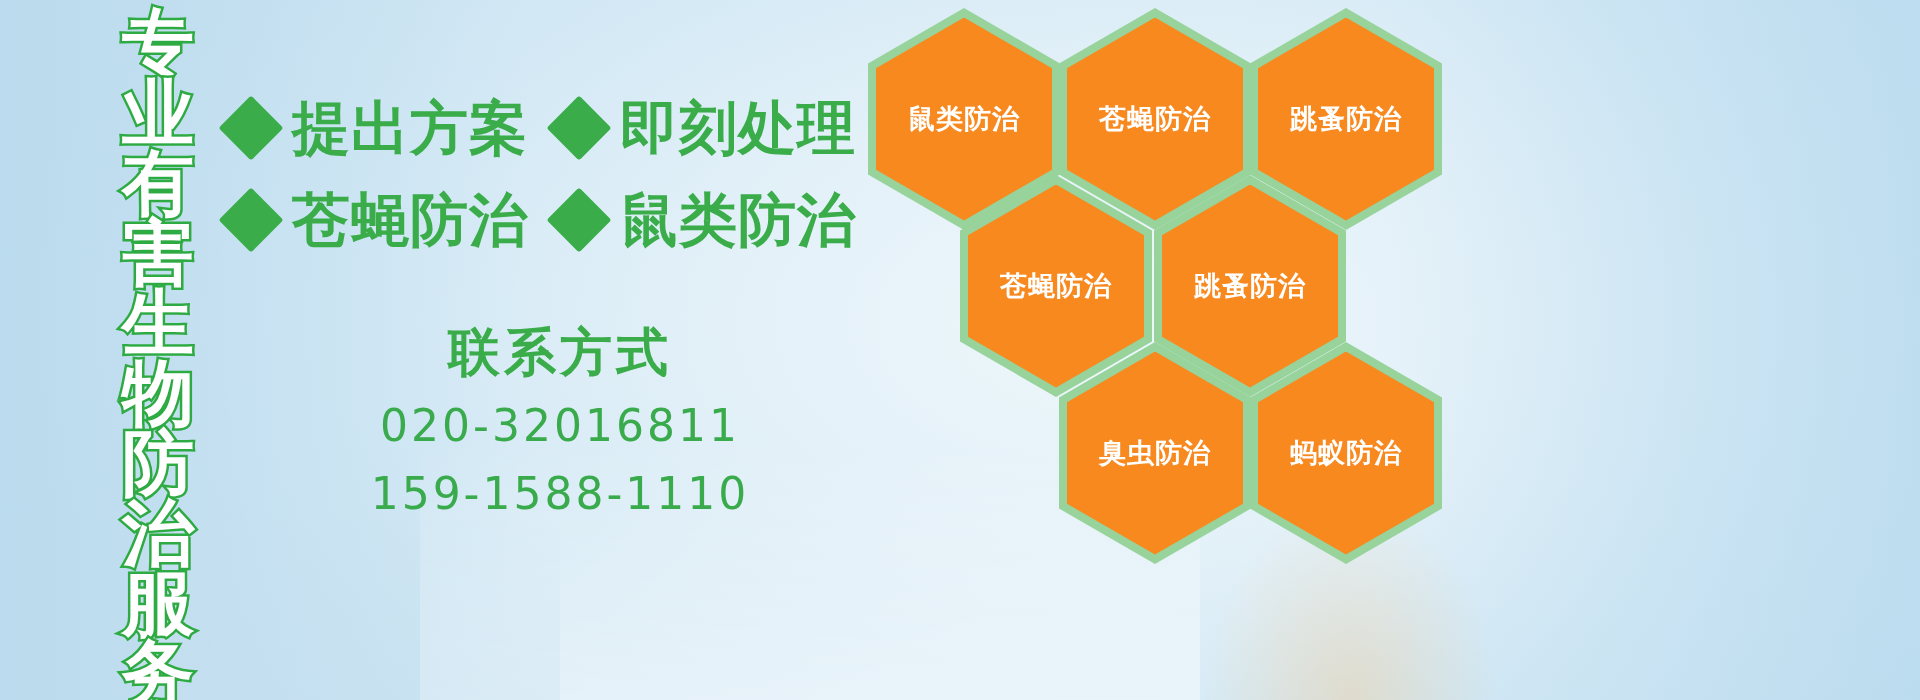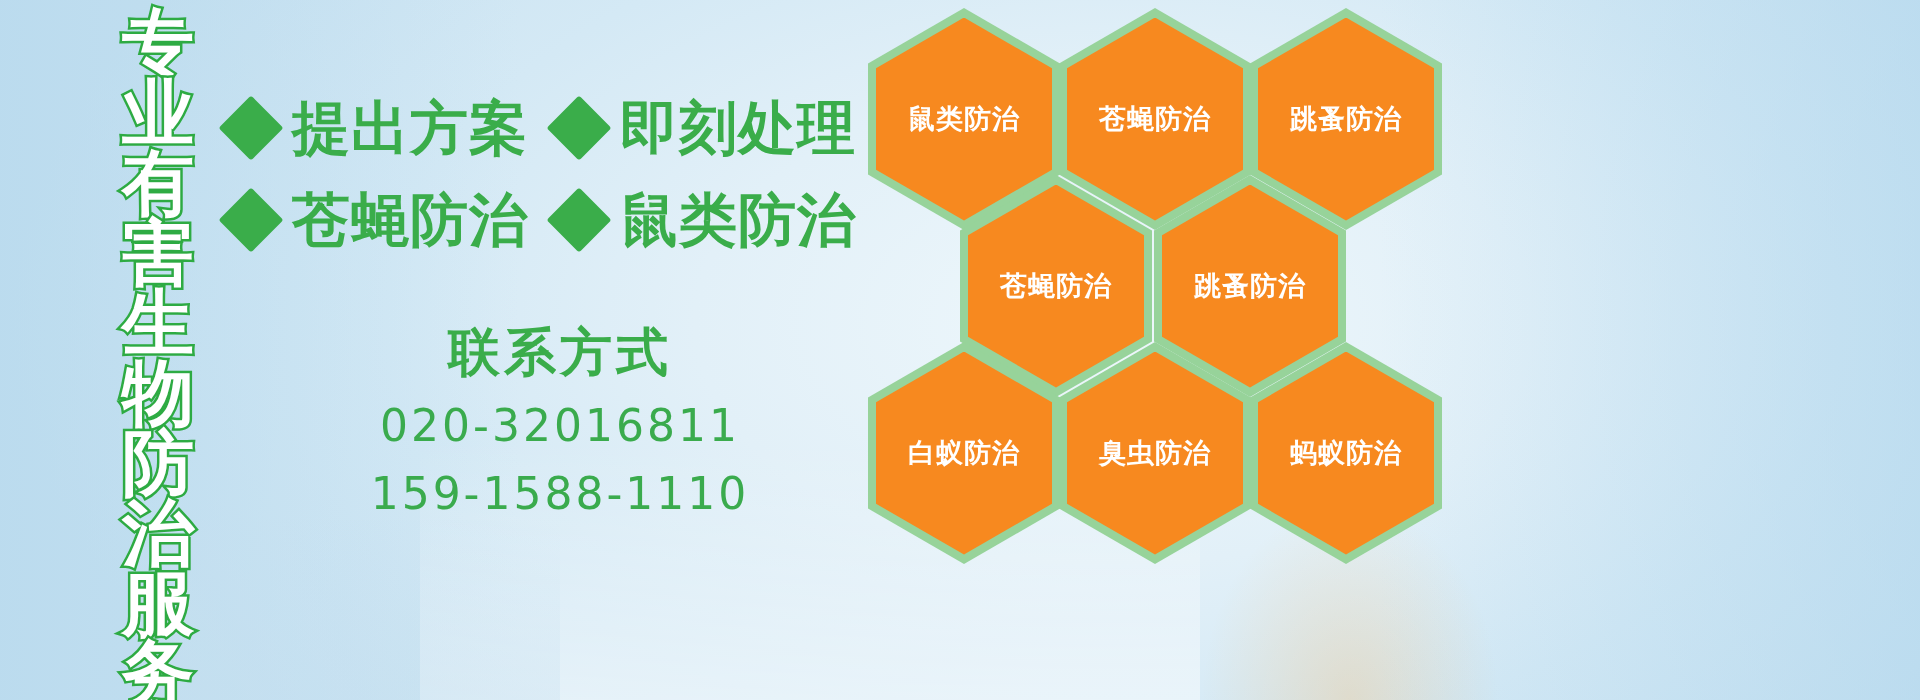--- a/index.html
+++ b/index.html
@@ -162,25 +162,20 @@
       <div class="hex-inner">
         <span class="hex-label">苍蝇防治</span>
       </div>
     </div>
     <div class="hex" style="left:294px;top:175px;">
       <div class="hex-inner">
         <span class="hex-label">跳蚤防治</span>
       </div>
     </div>
 
-    <div class="hex" style="left:8px;  top:342px;">
-      <div class="hex-inner">
-        <span class="hex-label">白蚁防治</span>
-      </div>
-    </div>
     <div class="hex" style="left:199px;top:342px;">
       <div class="hex-inner">
         <span class="hex-label">臭虫防治</span>
       </div>
     </div>
     <div class="hex" style="left:390px;top:342px;">
       <div class="hex-inner">
         <span class="hex-label">蚂蚁防治</span>
       </div>
     </div>

